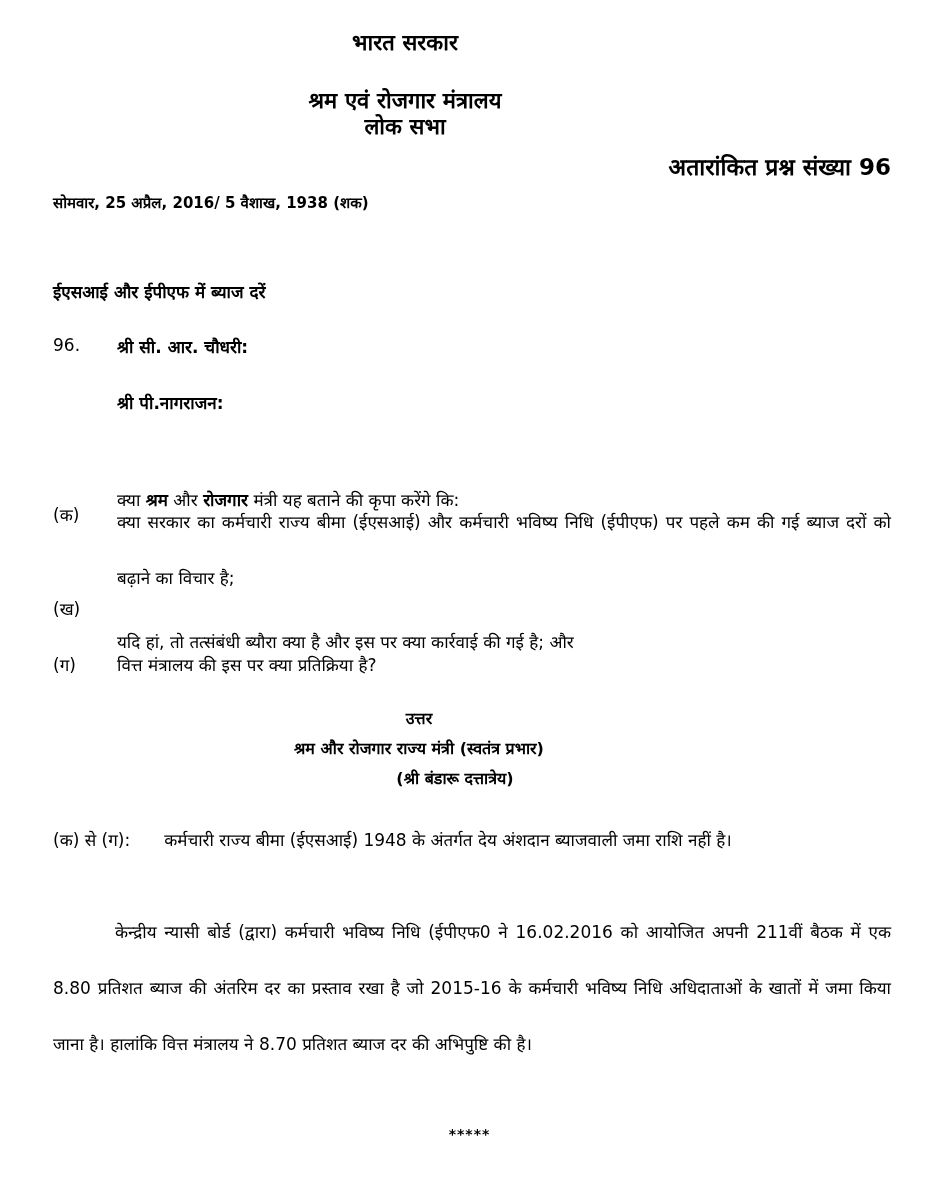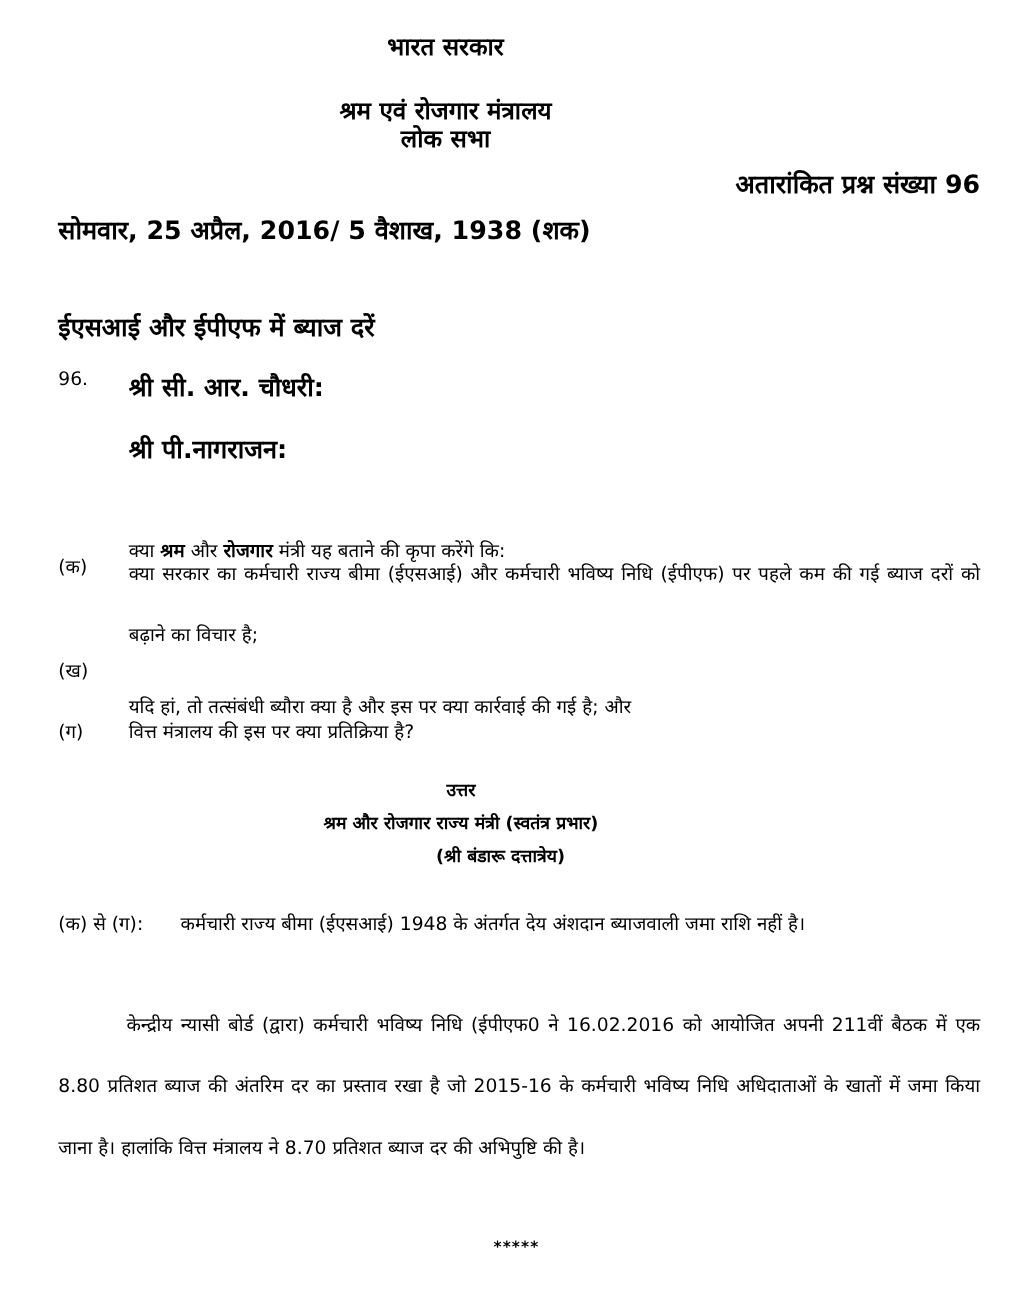--- a/index.html
+++ b/index.html
@@ -1,22 +1,22 @@
 <!DOCTYPE html>
 <html><head>
 <meta charset="utf-8">
 <style>
   html, body { margin:0; padding:0; background:#ffffff; }
   body { width:939px; height:1186px; position:relative; overflow:hidden; color:#000;
          font-family:"DejaVu Sans", "Liberation Sans", sans-serif; }
   .abs { position:absolute; white-space:nowrap; }
   .hdr { font-weight:bold; font-size:22px; left:0; width:810px; text-align:center; }
   .right { font-weight:bold; font-size:23px; right:48px; }
-  .date { font-weight:bold; font-size:23px; left:53px; }
-  .b17 { font-weight:bold; font-size:23px; }
+  .date { font-weight:bold; font-size:15px; left:53px; }
+  .b17 { font-weight:bold; font-size:17px; }
   .n17 { font-size:17px; }
   .para { position:absolute; left:53px; width:838px; font-size:17px; line-height:56px;
           text-align:justify; text-align-last:left; }
   .indent { text-indent:62px; }
   .cent { left:0; width:838px; text-align:center; font-weight:bold; font-size:16px; }
 </style>
 </head>
 <body>
 
 <div>

